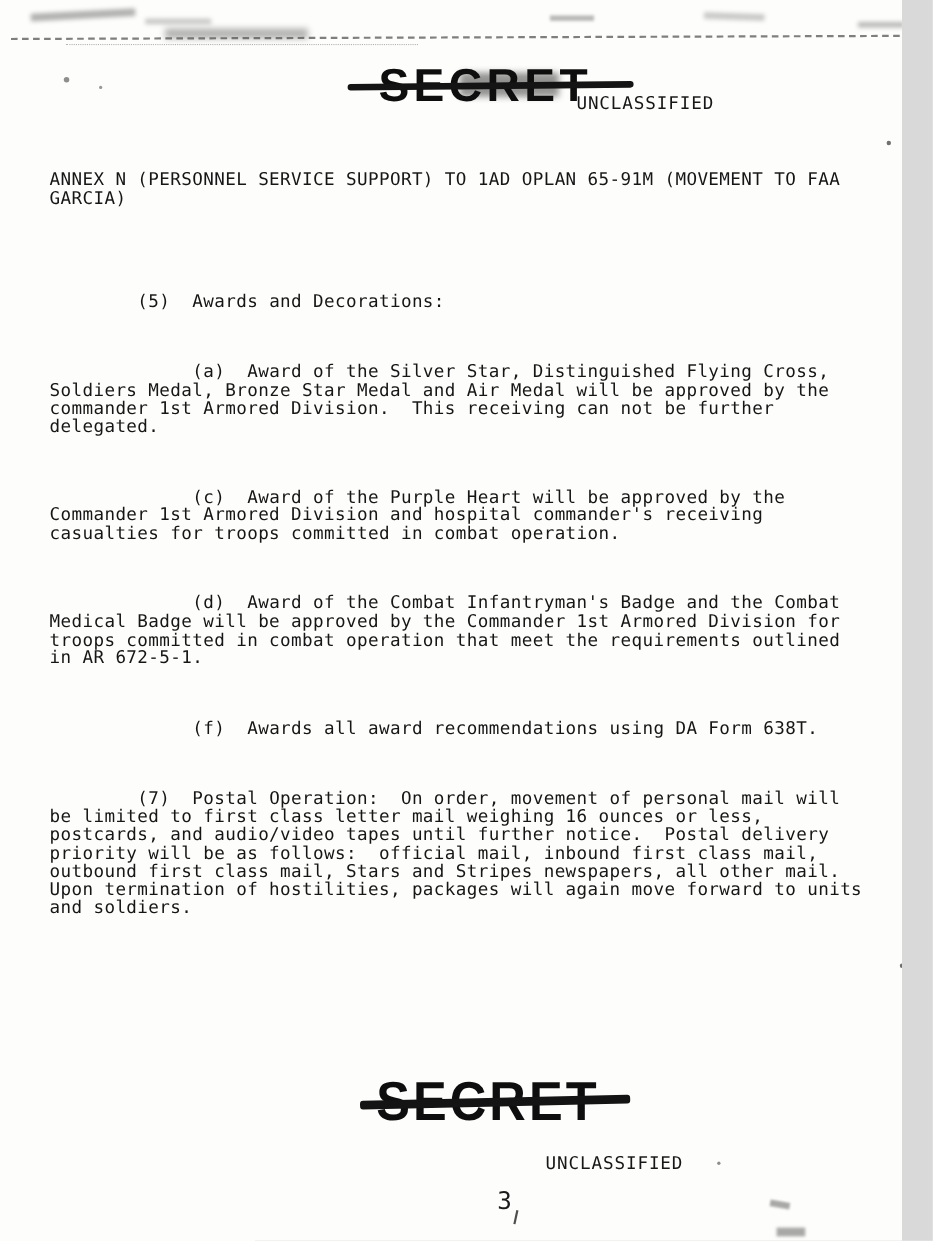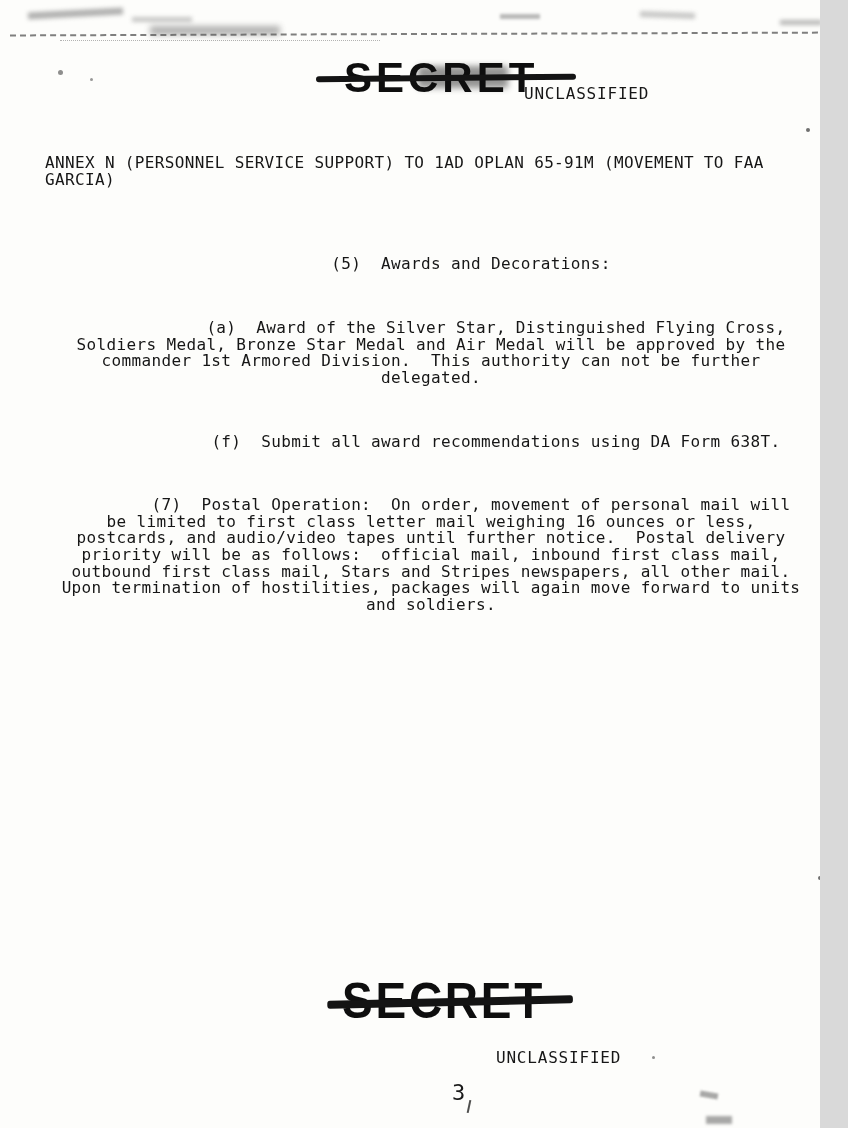--- a/index.html
+++ b/index.html
@@ -19,22 +19,22 @@
     position:absolute;
     left:45px; top:122px;
     width:772px;
     font-family:"DejaVu Sans Mono", monospace;
     font-size:16px;
     line-height:16.6px;
     letter-spacing:0.35px;
     white-space:pre-wrap;
     color:#161616;
   }
-  .doc-title { margin-bottom:18px; }
-  .para { margin-bottom:14px;text-align:center; }
+  .doc-title { margin-bottom:28px; }
+  .para { margin-bottom:14px; }
 
   
   .secret {
     position:absolute;
     font-family:"Liberation Sans", sans-serif;
     font-weight:bold;
     color:#0e0e0e;
   }
   .secret-top { top:54px; left:344px; font-size:42px; letter-spacing:4px; }
   .secret-bottom { top:972px; left:342px; font-size:50px; letter-spacing:3px; transform:scaleX(.92); transform-origin:left; }
@@ -114,23 +114,30 @@
   </div>
   <div class="caveat caveat-top">UNCLASSIFIED</div>
 
   <div class="content">
     <div class="doc-title">ANNEX N (PERSONNEL SERVICE SUPPORT) TO 1AD OPLAN 65-91M (MOVEMENT TO FAA
 GARCIA)</div>
 
     <p class="para">        (5)  Awards and Decorations:</p>
     <p class="para">             (a)  Award of the Silver Star, Distinguished Flying Cross,
 Soldiers Medal, Bronze Star Medal and Air Medal will be approved by the
-commander 1st Armored Division.  This authority can not be further
+commander 1st Armored Division.  This receiving can not be further
 delegated.</p>
-    <p class="para">             (f)  Submit all award recommendations using DA Form 638T.</p>
+    <p class="para">             (c)  Award of the Purple Heart will be approved by the
+Commander 1st Armored Division and hospital commander's receiving
+casualties for troops committed in combat operation.</p>
+    <p class="para">             (d)  Award of the Combat Infantryman's Badge and the Combat
+Medical Badge will be approved by the Commander 1st Armored Division for
+troops committed in combat operation that meet the requirements outlined
+in AR 672-5-1.</p>
+    <p class="para">             (f)  Awards all award recommendations using DA Form 638T.</p>
     <p class="para">        (7)  Postal Operation:  On order, movement of personal mail will
 be limited to first class letter mail weighing 16 ounces or less,
 postcards, and audio/video tapes until further notice.  Postal delivery
 priority will be as follows:  official mail, inbound first class mail,
 outbound first class mail, Stars and Stripes newspapers, all other mail.
 Upon termination of hostilities, packages will again move forward to units
 and soldiers.</p>
     
     
   </div>

